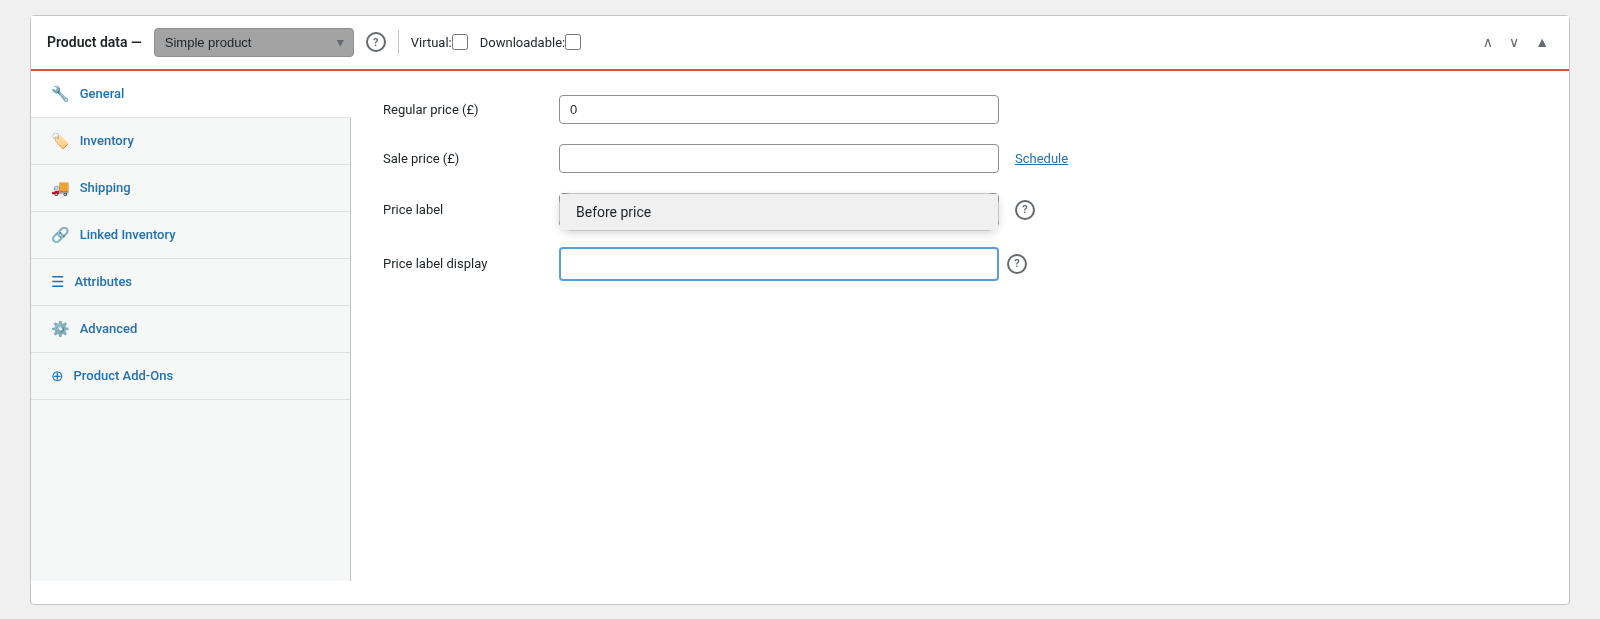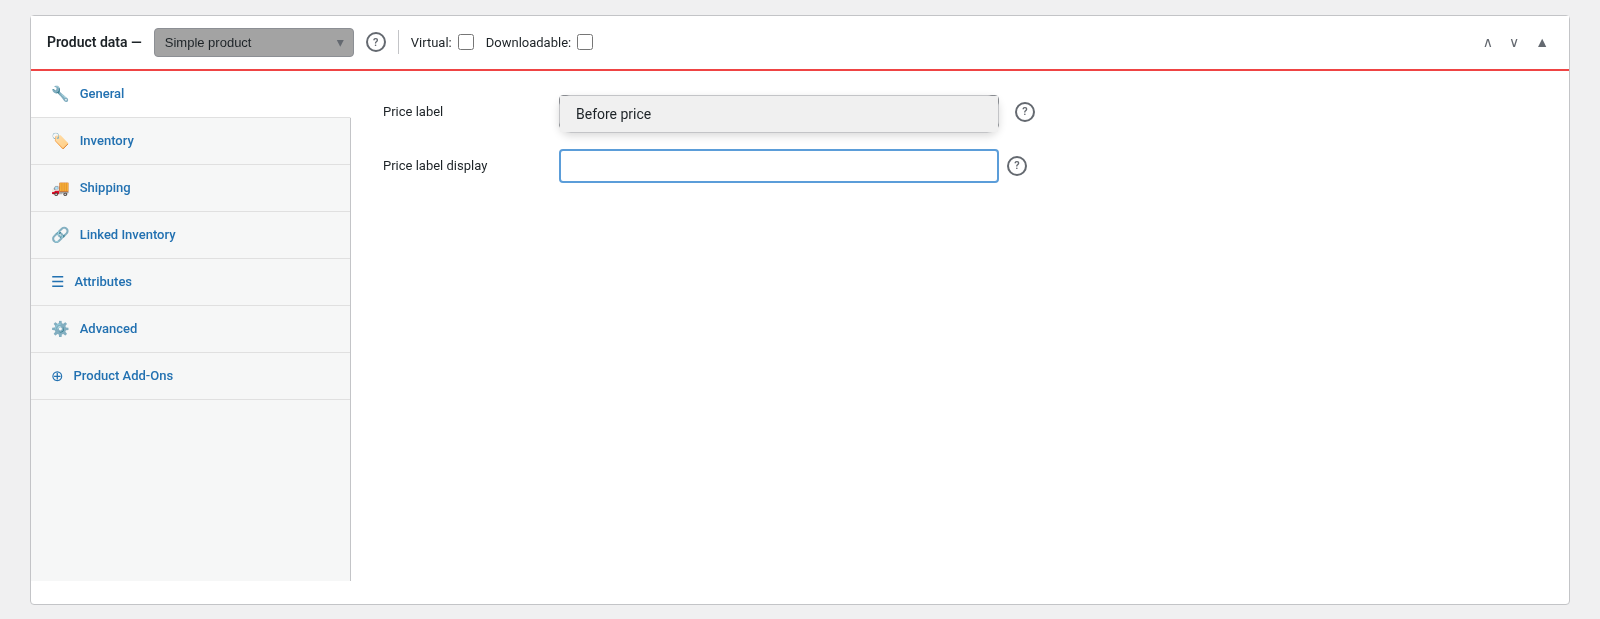--- a/index.html
+++ b/index.html
@@ -76,21 +76,20 @@
       cursor: pointer;
     }
     .divider-v {
       width: 1px;
       height: 24px;
       background: #c3c4c7;
     }
     .checkbox-label {
       display: flex;
       align-items: center;
-      gap: 6px;
       font-size: 13px;
       color: #1d2327;
     }
     .checkbox-label input[type="checkbox"] {
       width: 16px;
       height: 16px;
       cursor: pointer;
     }
     .header-spacer { flex: 1; }
     .header-arrows {
@@ -279,21 +278,30 @@
         <span>Advanced</span>
       </div>
       <div class="sidebar-item">
         <span class="sidebar-icon">⊕</span>
         <span>Product Add-Ons</span>
       </div>
     </nav>
 
     <div class="main-content">
 
-
+      <div class="form-row">
+        <label class="form-label">Regular price (£)</label>
+        <input type="text" class="form-input" value="0" style="">
+      </div>
+
+      <div class="form-row">
+        <label class="form-label">Sale price (£)</label>
+        <input type="text" class="form-input" value="" style="">
+        <a class="schedule-link">Schedule</a>
+      </div>
 
       <div class="form-row">
         <label class="form-label">Price label</label>
         <div class="dropdown-container">
           <div class="dropdown-select-field"></div>
           <div class="dropdown-menu">
             <div class="dropdown-option">Before price</div>
           </div>
         </div>
         <div class="help-icon">

